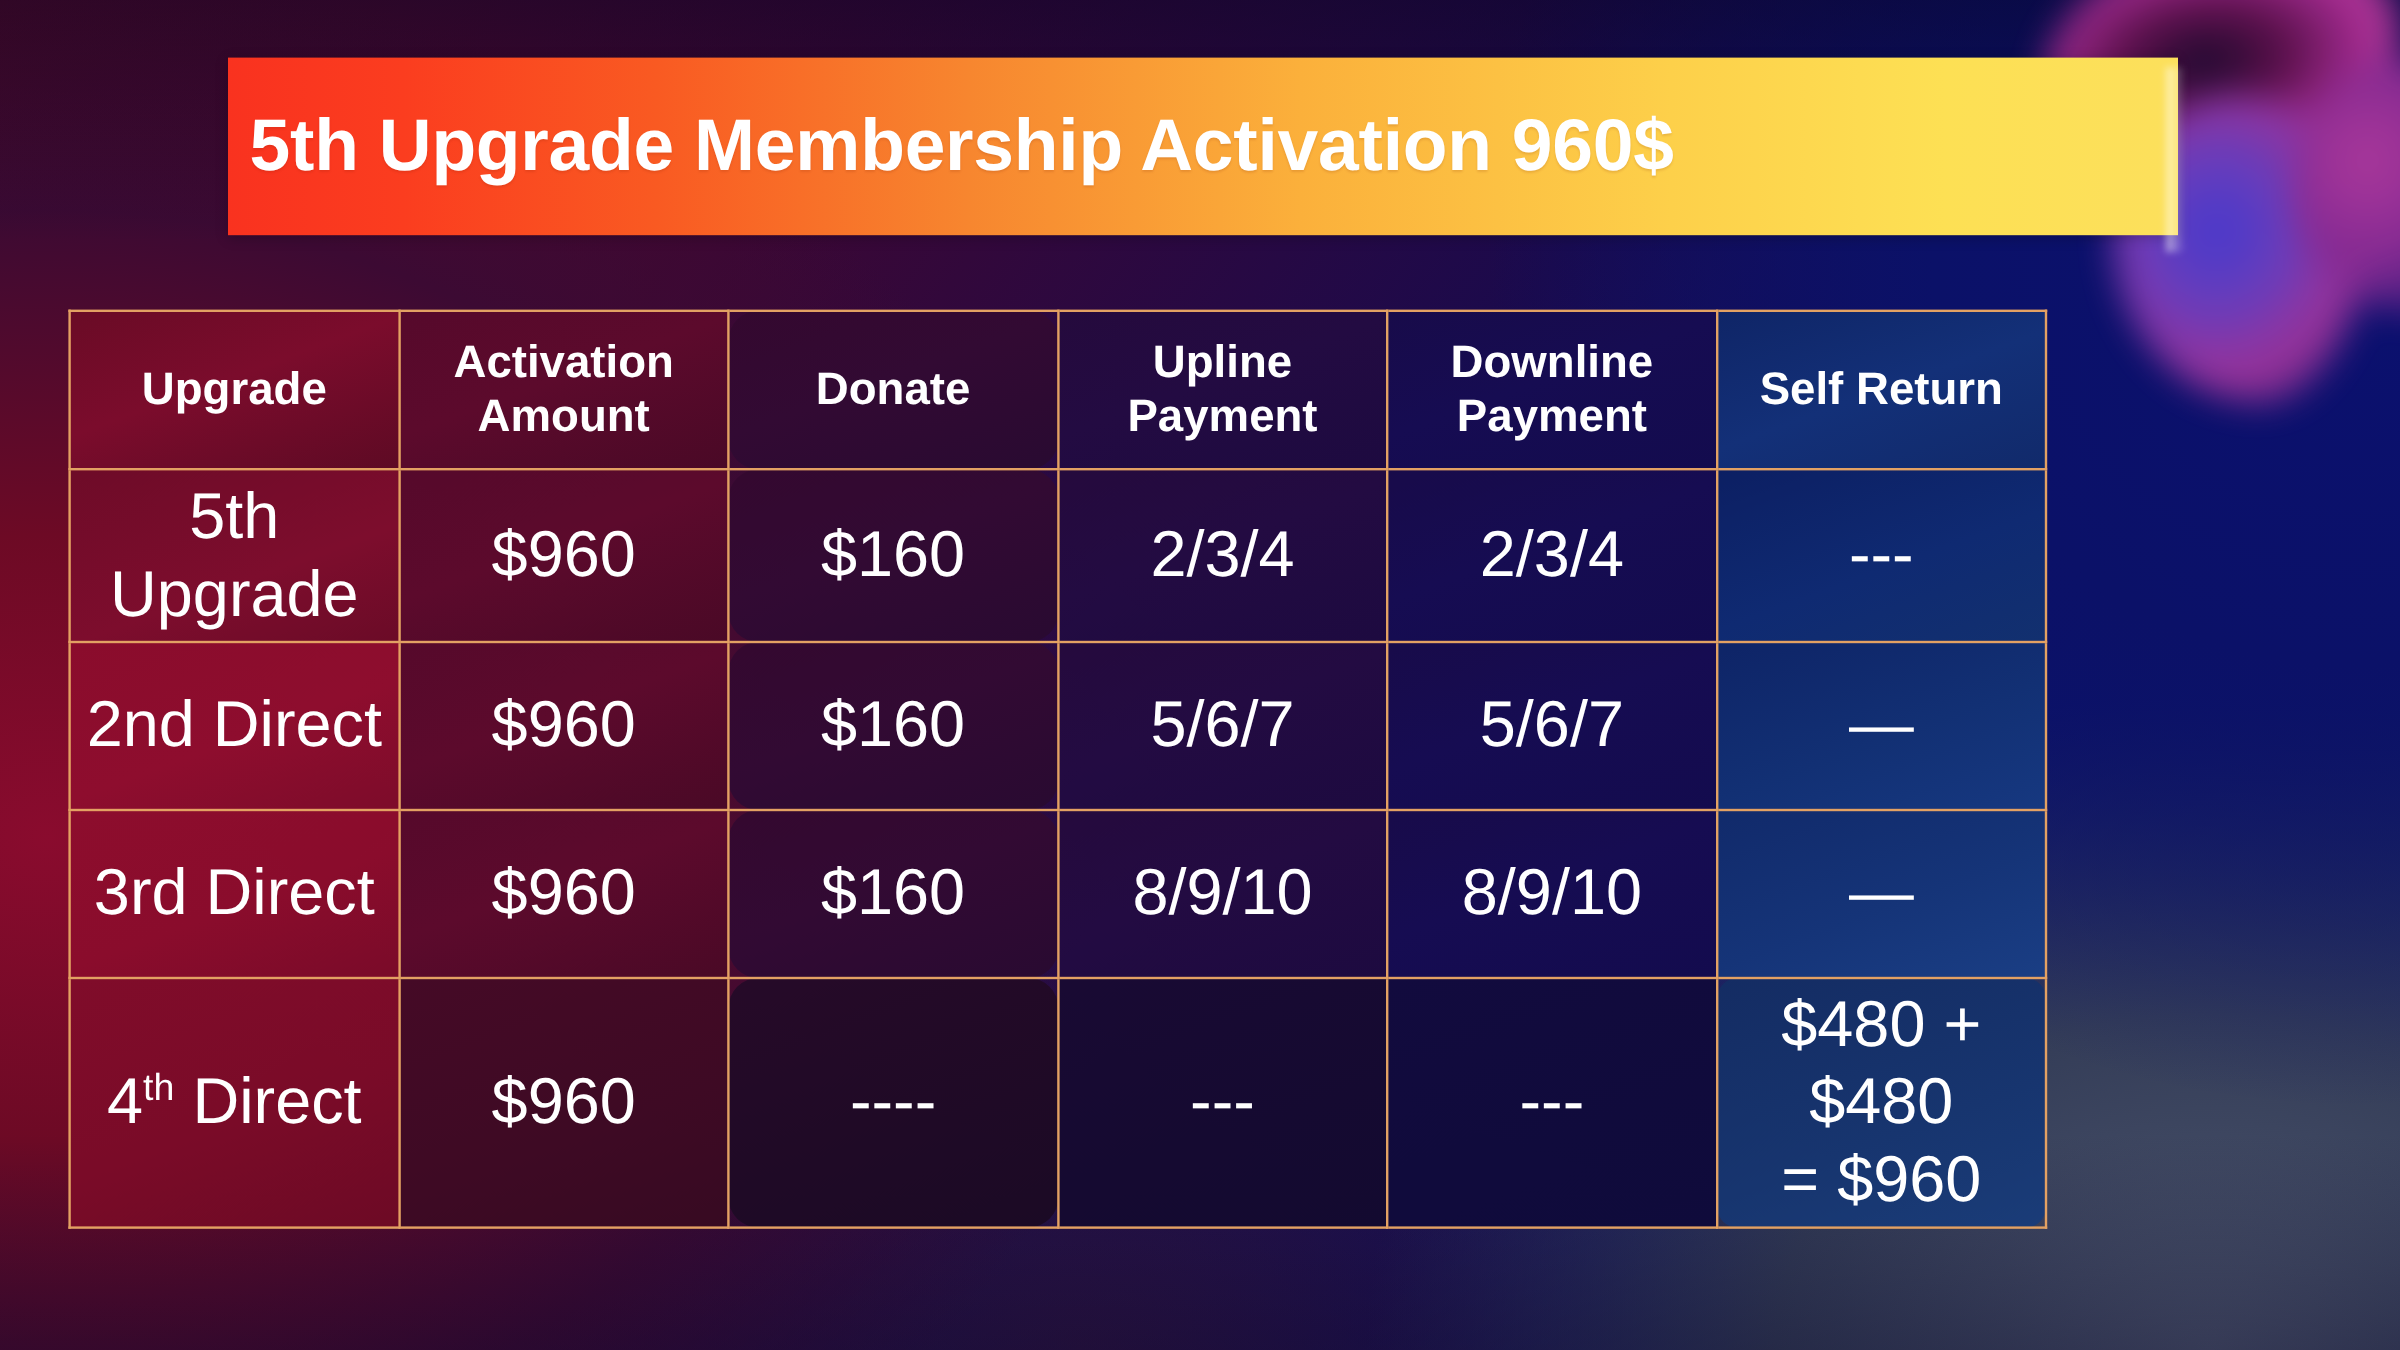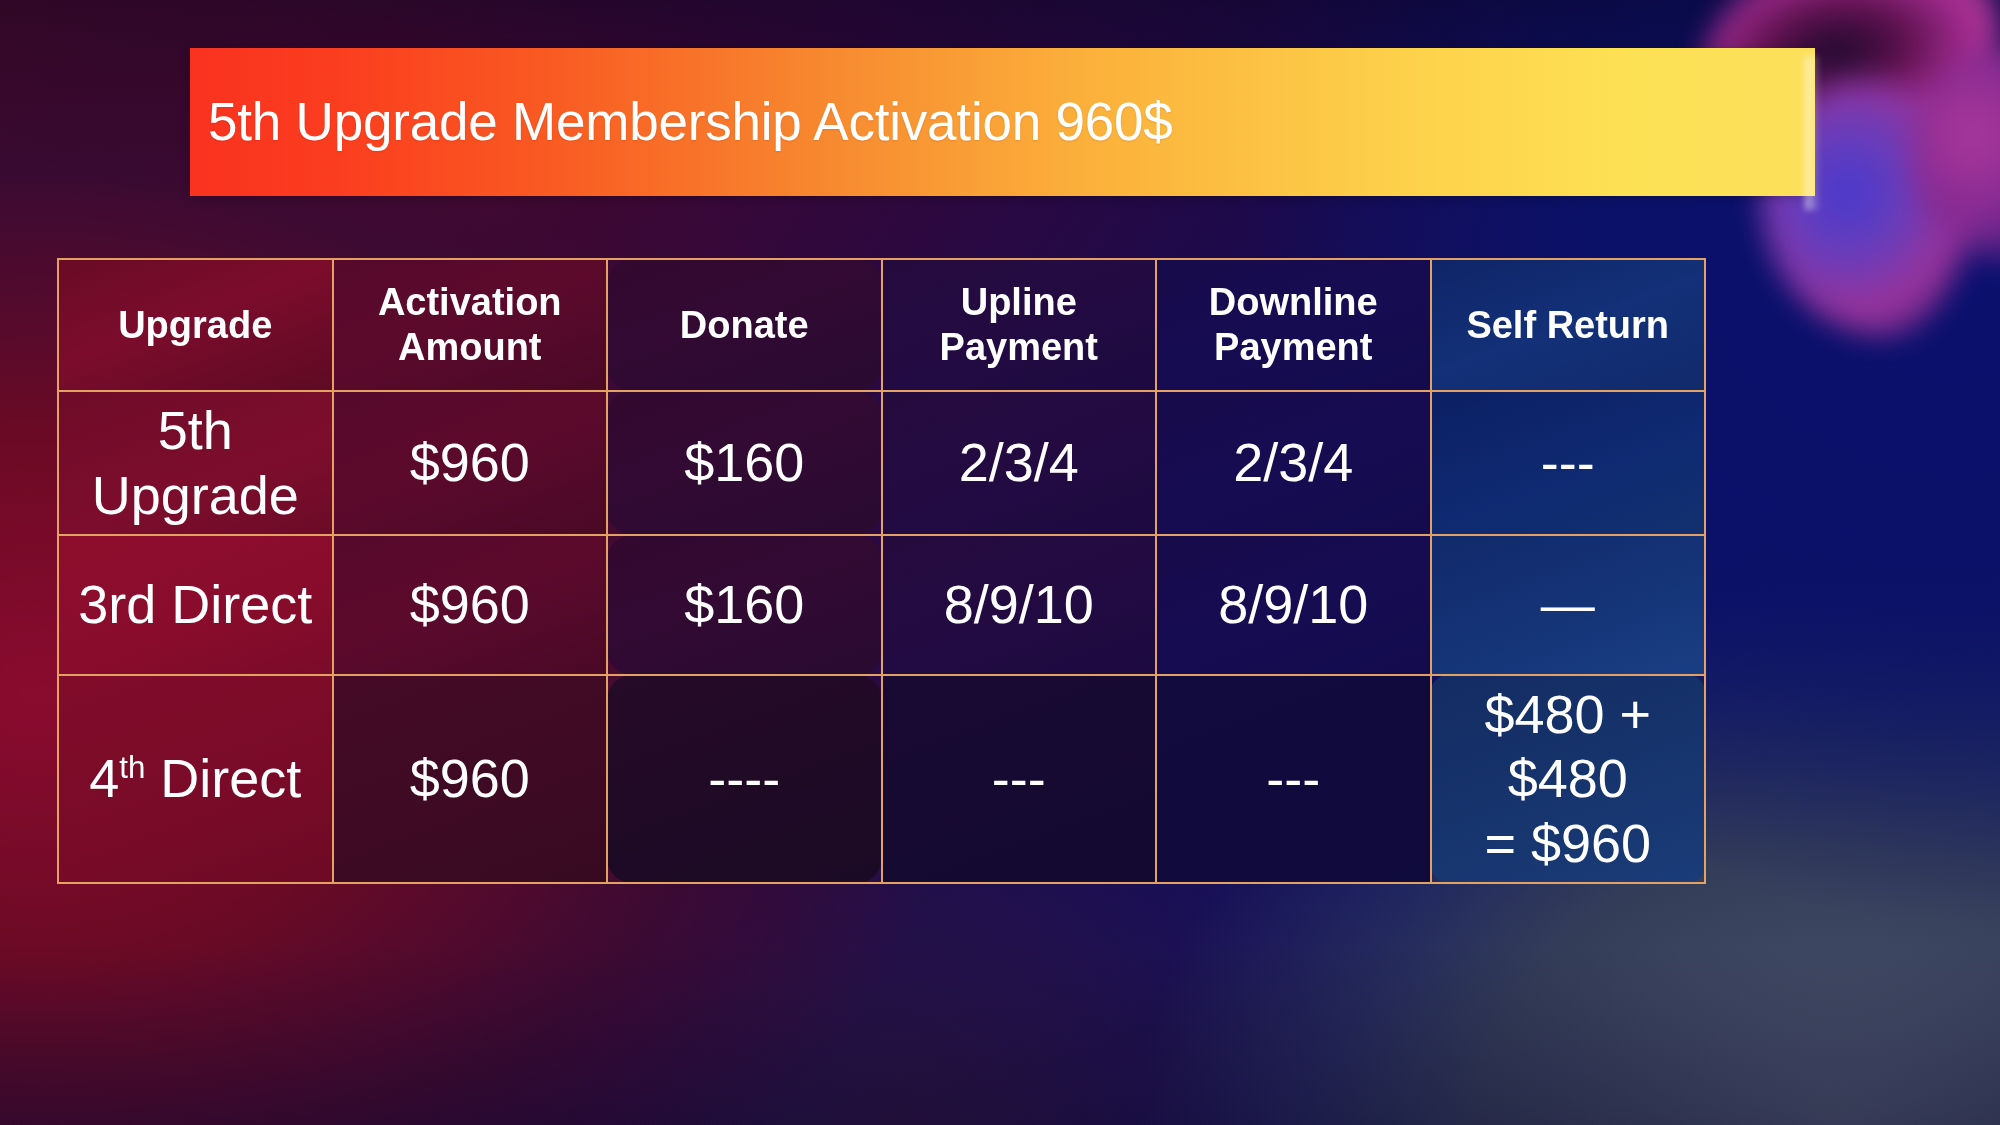--- a/index.html
+++ b/index.html
@@ -96,23 +96,23 @@
     top: 8px;
     bottom: -14px;
     width: 16px;
     background: linear-gradient(90deg, rgba(255,255,255,0.55), rgba(255,255,255,0.0));
     filter: blur(3px);
   }
   .title-text {
     position: relative;
     z-index: 2;
     color: #ffffff;
-    font-size: 53px;
+    font-size: 61px;
     line-height: 1.04;
-    font-weight: 400;
+    font-weight: 700;
     letter-spacing: -0.2px;
     padding-left: 18px;
     white-space: nowrap;
     text-shadow: 0 1px 2px rgba(120,30,0,0.14);
   }
 
   
   .table-wrap {
     position: absolute;
     left: 57px;
@@ -233,20 +233,28 @@
 
         <tr class="r0">
           <td class="c0">5th Upgrade</td>
           <td class="c1">$960</td>
           <td class="c2">$160</td>
           <td class="c3">2/3/4</td>
           <td class="c4">2/3/4</td>
           <td class="c5">---</td>
         </tr>
 
+        <tr class="r1">
+          <td class="c0">2nd Direct</td>
+          <td class="c1">$960</td>
+          <td class="c2">$160</td>
+          <td class="c3">5/6/7</td>
+          <td class="c4">5/6/7</td>
+          <td class="c5">—</td>
+        </tr>
 
         <tr class="r2">
           <td class="c0">3rd Direct</td>
           <td class="c1">$960</td>
           <td class="c2">$160</td>
           <td class="c3">8/9/10</td>
           <td class="c4">8/9/10</td>
           <td class="c5">—</td>
         </tr>
 

